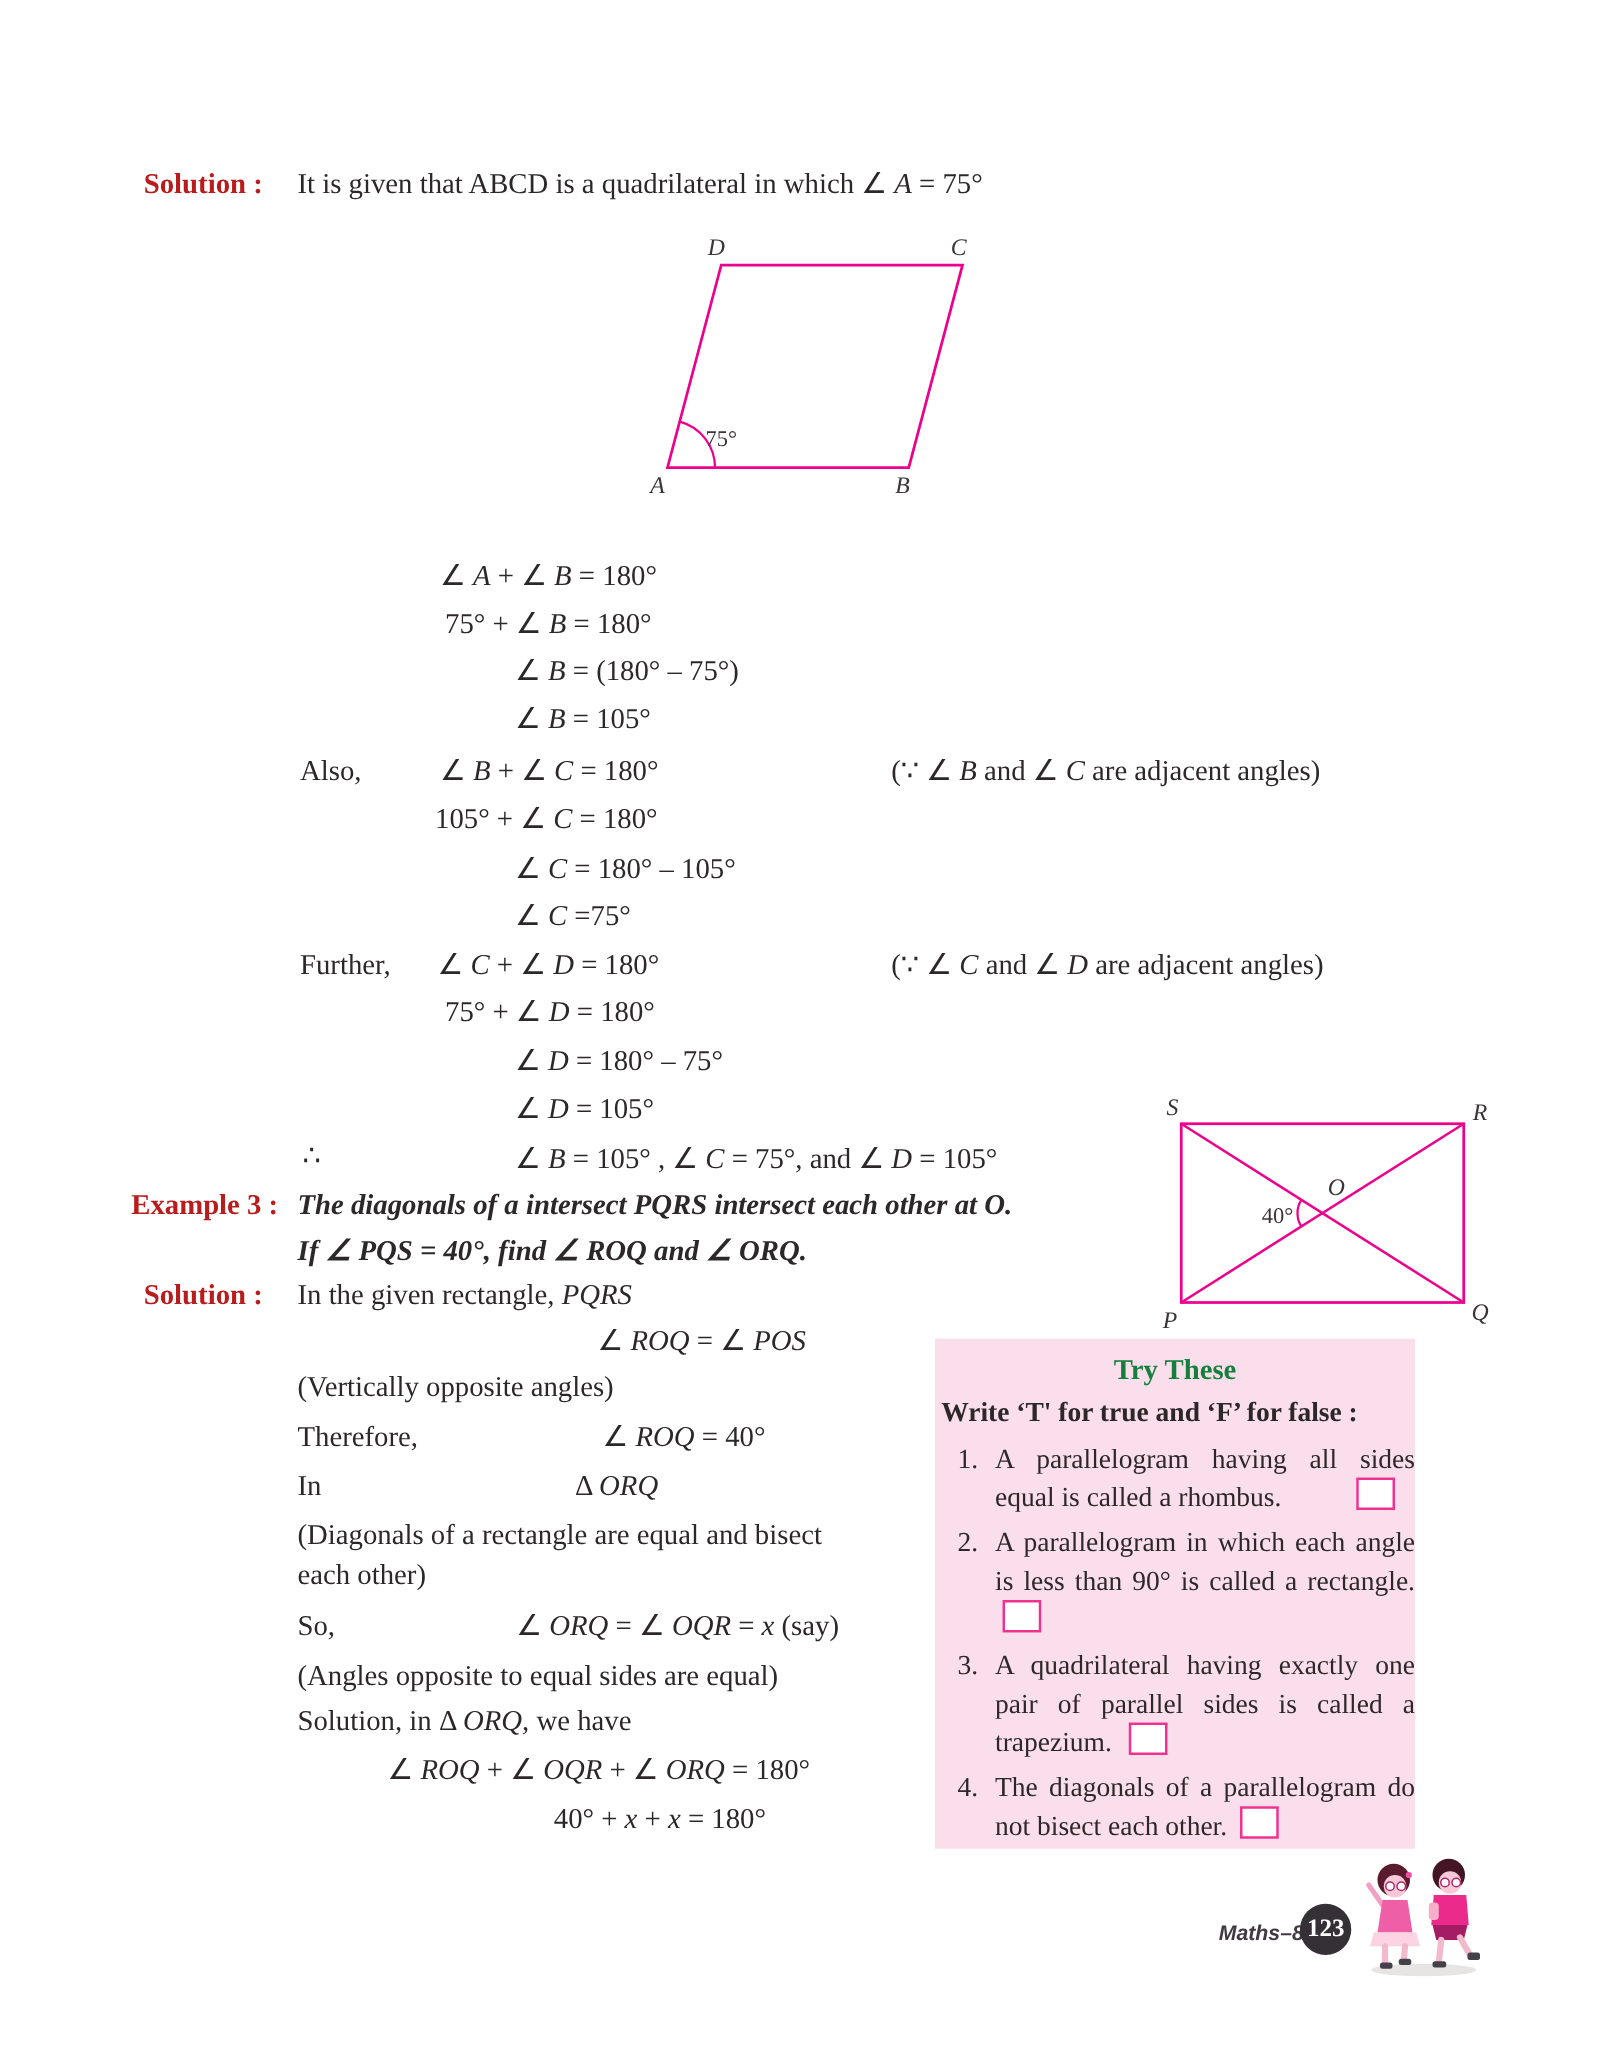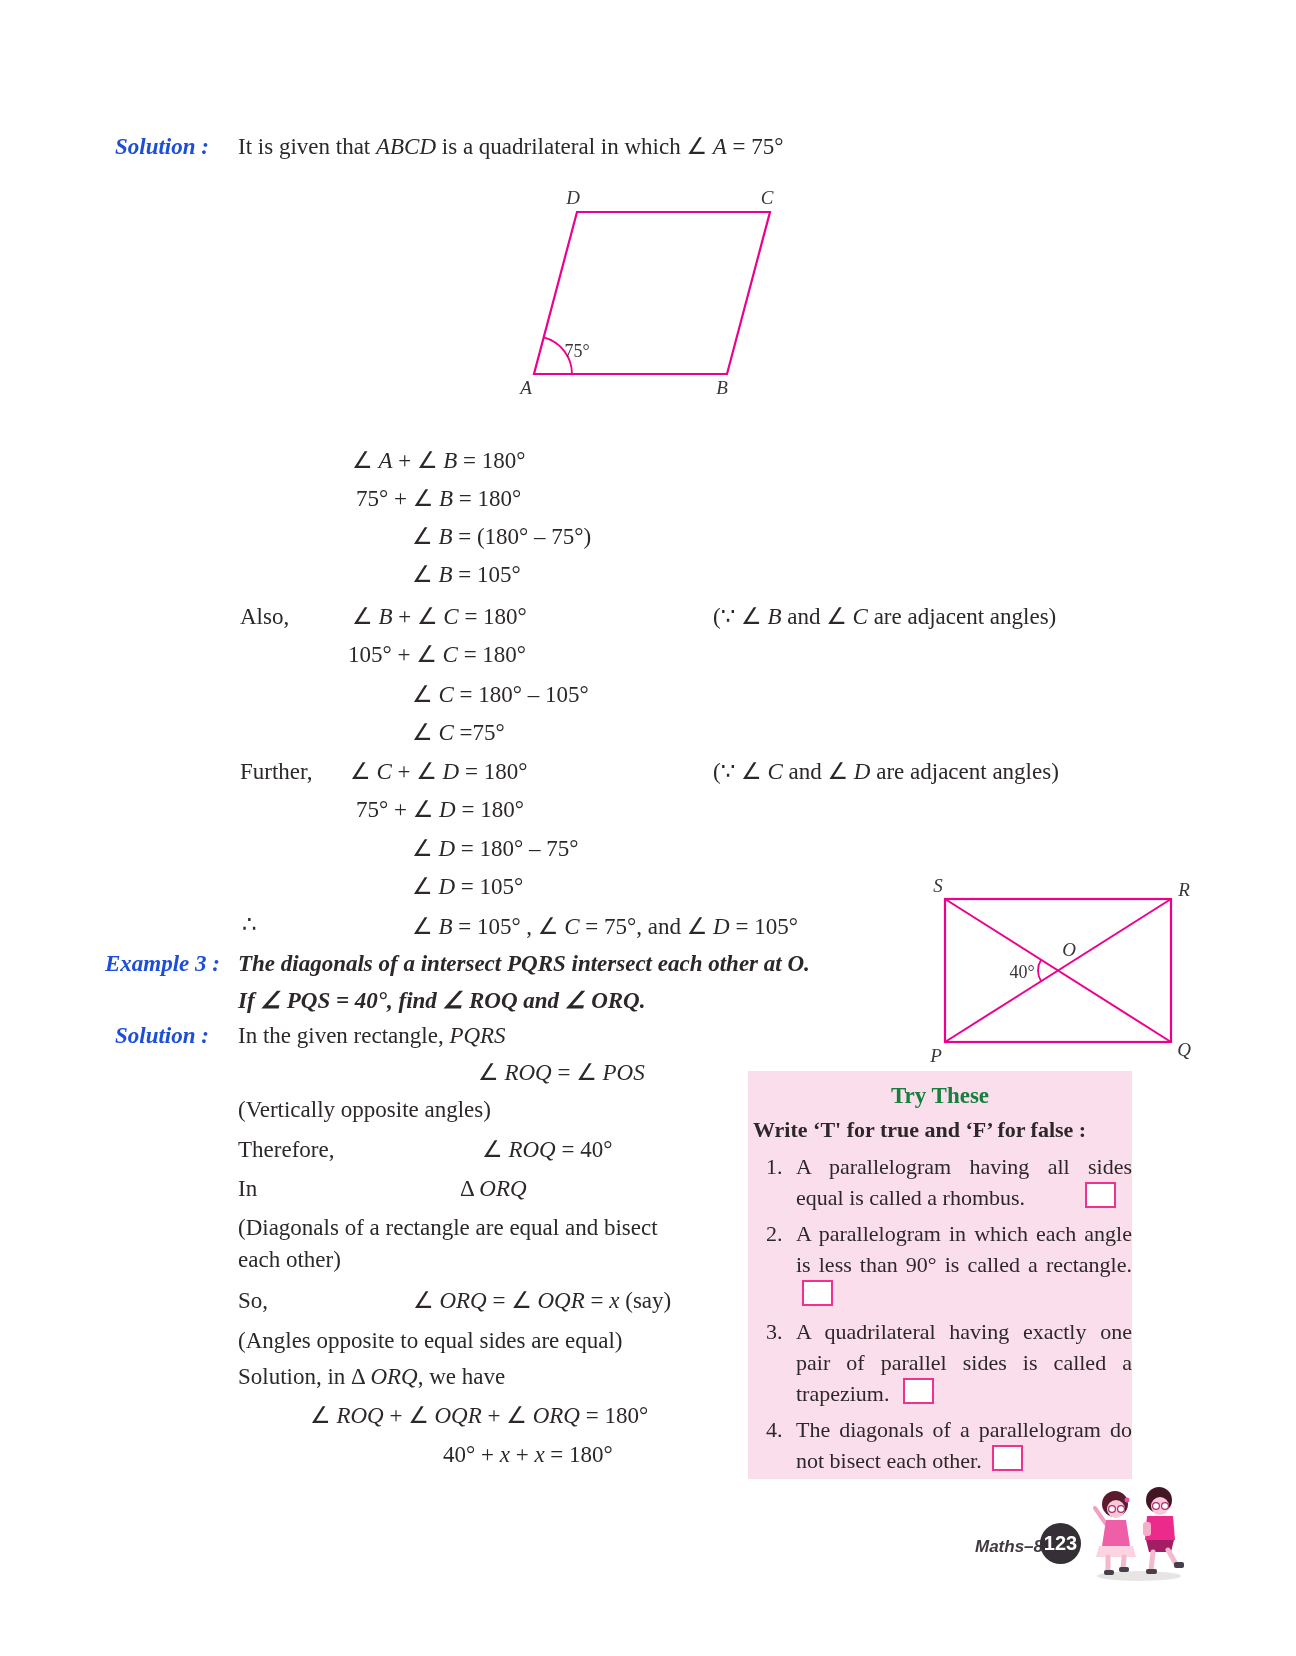--- a/index.html
+++ b/index.html
@@ -1,38 +1,38 @@
 <!DOCTYPE html>
 <html><head>
 <meta charset="utf-8">
 <style>
   html,body{margin:0;padding:0;background:#e9e9e9;}
   .page{position:relative;width:1296px;height:1656px;background:#ffffff;overflow:hidden;
         font-family:"Liberation Serif",serif;}
   .t{position:absolute;white-space:nowrap;font-size:23px;color:#2c2829;line-height:27px;}
-  .lbl{font-weight:700;font-style:italic;color:#1d4ed8;}
+  .lbl{font-weight:700;color:#b91c1c;}
   .bi{font-weight:700;font-style:italic;}
-  .it{font-style:italic;}
+  .it{}
   .mi i{font-style:italic;}
   svg text{font-family:"Liberation Serif",serif;font-size:19px;font-style:italic;fill:#3b3537;}
   svg text.deg{font-style:normal;font-size:18px;}
   .trybox{position:absolute;left:748px;top:1071px;width:384px;height:408px;background:#fbdeeb;}
   .trytitle{text-align:center;font-weight:700;font-size:23px;color:#15803d;padding-top:12px;}
   .trysub{font-weight:700;font-size:22px;color:#2c2829;padding:8px 15px 0 5px;white-space:nowrap;}
   .trylist{margin:8px 0 0 0;padding:0;list-style:none;font-size:22px;color:#2c2829;}
   .trylist li{position:relative;padding-left:48px;margin-top:5px;text-align:justify;
               line-height:31px;width:336px;}
   .trylist .num{position:absolute;left:18px;}
   .ansbox{display:inline-block;width:27px;height:22px;border:2px solid #f0318f;background:#fff;
           vertical-align:-3px;}
   .bx1{margin-left:60px;} .bx2{margin-left:6px;} .bx3{margin-left:14px;} .bx4{margin-left:10px;}
   .bookname{position:absolute;left:975px;top:1537px;font-family:"Liberation Sans",sans-serif;
             font-style:italic;font-weight:700;font-size:17px;color:#403a40;}
   .badge{position:absolute;left:1040px;top:1523px;width:41px;height:41px;border-radius:50%;
-         background:#353036;color:#fff;font-family:Liberation Sans, sans-serif;font-weight:700;
+         background:#353036;color:#fff;font-family:Liberation Serif, serif;font-weight:700;
          font-size:20px;text-align:center;line-height:41px;}
 </style>
 </head>
 <body>
 
 <div class="page">
 
   <div class="t lbl" style="left:115px;top:133px">Solution :</div>
   <div class="t" style="left:238px;top:133px"><span>It is given that </span><span class="it">ABCD</span><span> is a quadrilateral in which </span><span class="mi">∠ <i>A</i> = 75°</span></div>
 

